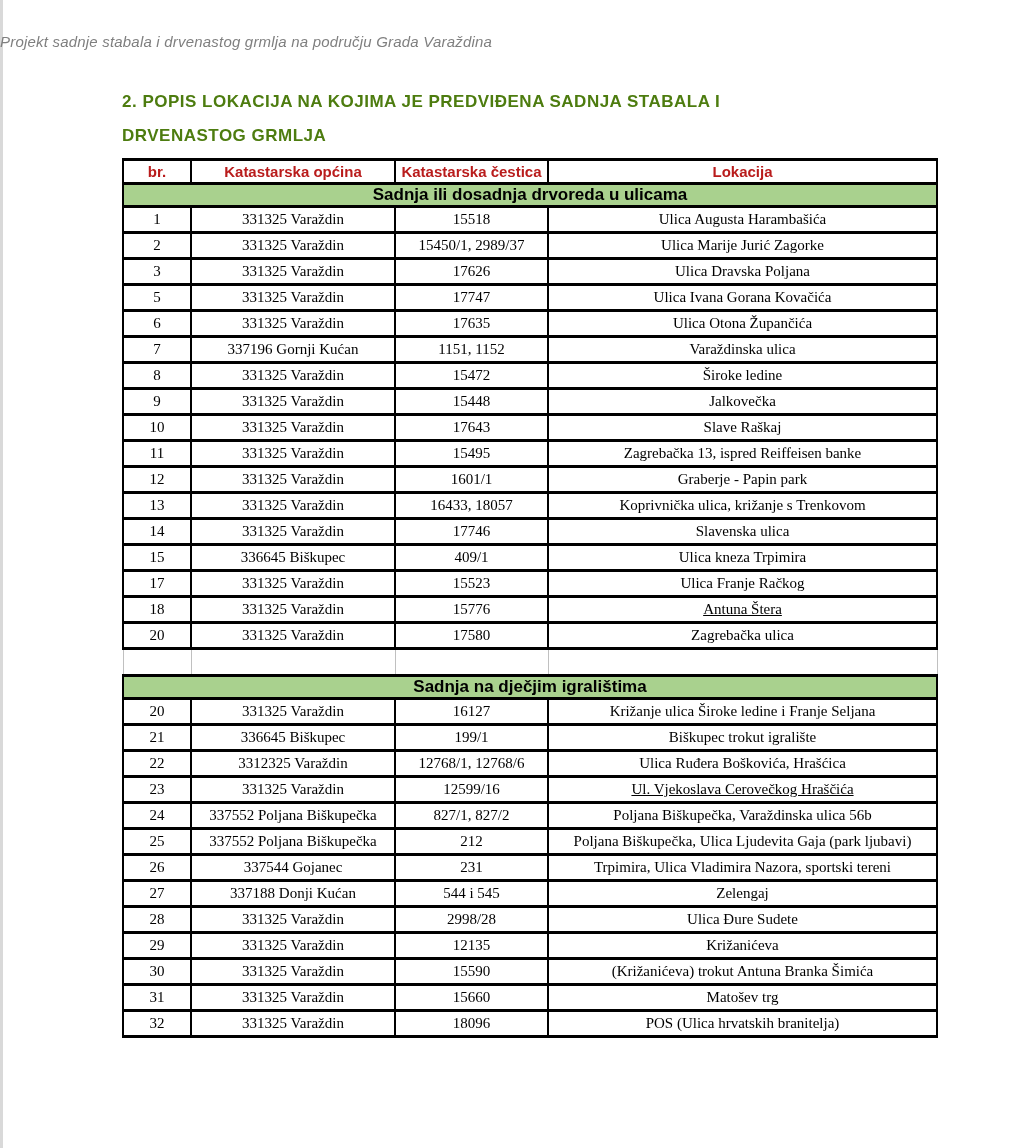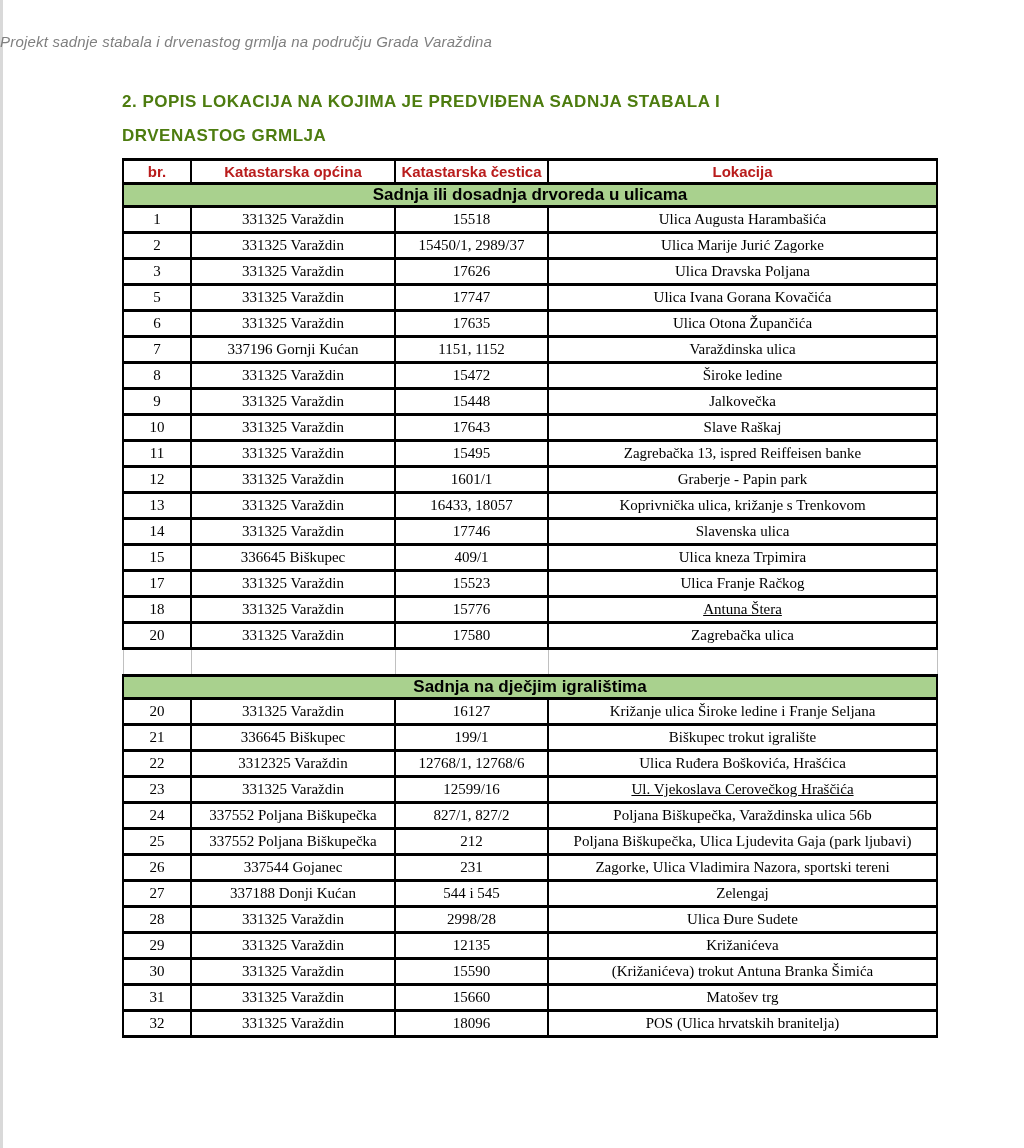--- a/index.html
+++ b/index.html
@@ -264,21 +264,21 @@
         <tr>
           <td>25</td>
           <td>337552 Poljana Biškupečka</td>
           <td>212</td>
           <td>Poljana Biškupečka, Ulica Ljudevita Gaja (park ljubavi)</td>
         </tr>
         <tr>
           <td>26</td>
           <td>337544 Gojanec</td>
           <td>231</td>
-          <td>Zagorke, Ulica Vladimira Nazora, sportski tereni</td>
+          <td>Trpimira, Ulica Vladimira Nazora, sportski tereni</td>
         </tr>
         <tr>
           <td>27</td>
           <td>337188 Donji Kućan</td>
           <td>544 i 545</td>
           <td>Zelengaj</td>
         </tr>
         <tr>
           <td>28</td>
           <td>331325 Varaždin</td>

